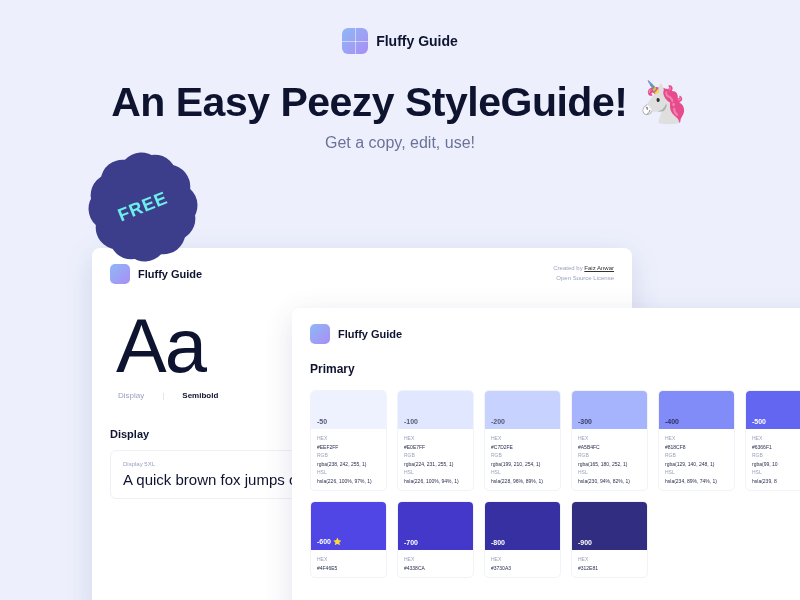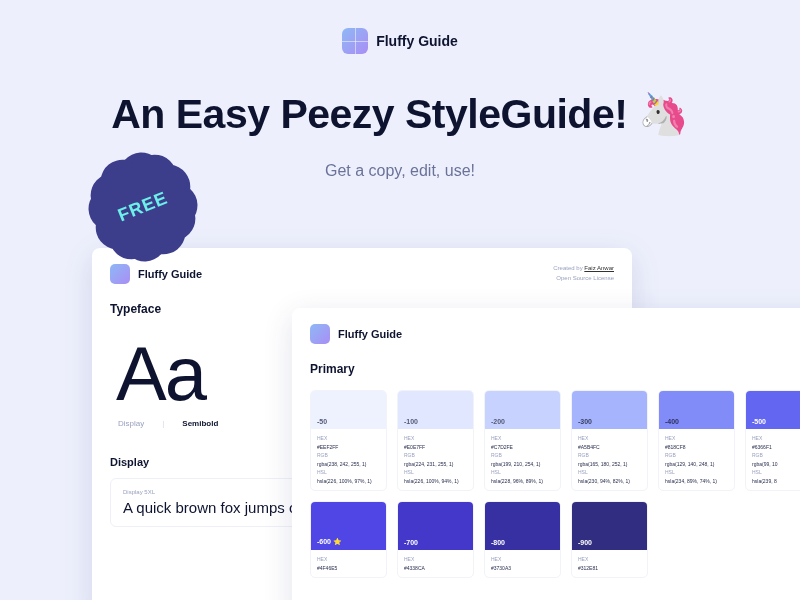--- a/index.html
+++ b/index.html
@@ -29,28 +29,28 @@
 .brand-icon::before, .brand-icon::after {
   content: ""; position: absolute; background: rgba(255,255,255,.5);
 }
 .brand-icon::before { width: 1px; height: 100%; left: 50%; }
 .brand-icon::after { width: 100%; height: 1px; top: 50%; }
 .brand-name { font-weight: 700; font-size: 14px; }
 .headline {
   text-align: center;
   font-size: 41px;
   font-weight: 800;
-  margin-top: 36px;
+  margin-top: 24px;
   letter-spacing: -0.5px;
 }
 .sub {
   text-align: center;
   font-size: 16px;
   color: #6B7299;
-  margin-top: 24px;
+  margin-top: 8px;
 }
 .free-badge {
   position: absolute;
   top: 162px; left: 98px;
   z-index: 30;
 }
 .free-burst {
   width: 90px; height: 90px;
   background: #3C3E8C;
   border-radius: 22px;
@@ -145,21 +145,20 @@
   <div class="card-head">
     <div class="left">
       <div class="icon"></div>
       <div class="name">Fluffy Guide</div>
     </div>
     <div class="right">
       <div><span>Created by </span><span class="author">Faiz Anwar</span></div>
       <div>Open Source License</div>
     </div>
   </div>
-  <div class="section-title">Typeface</div>
   <div class="aa">Aa</div>
   <div class="weights">
     <span>Display</span>
     <span style="color:#D4D8E6">|</span>
     <span class="sb">Semibold</span>
   </div>
   <div class="display-label">Display</div>
   <div class="display-box">
     <div class="tag">Display 5XL</div>
     <div class="sample">A quick brown fox jumps o</div>

